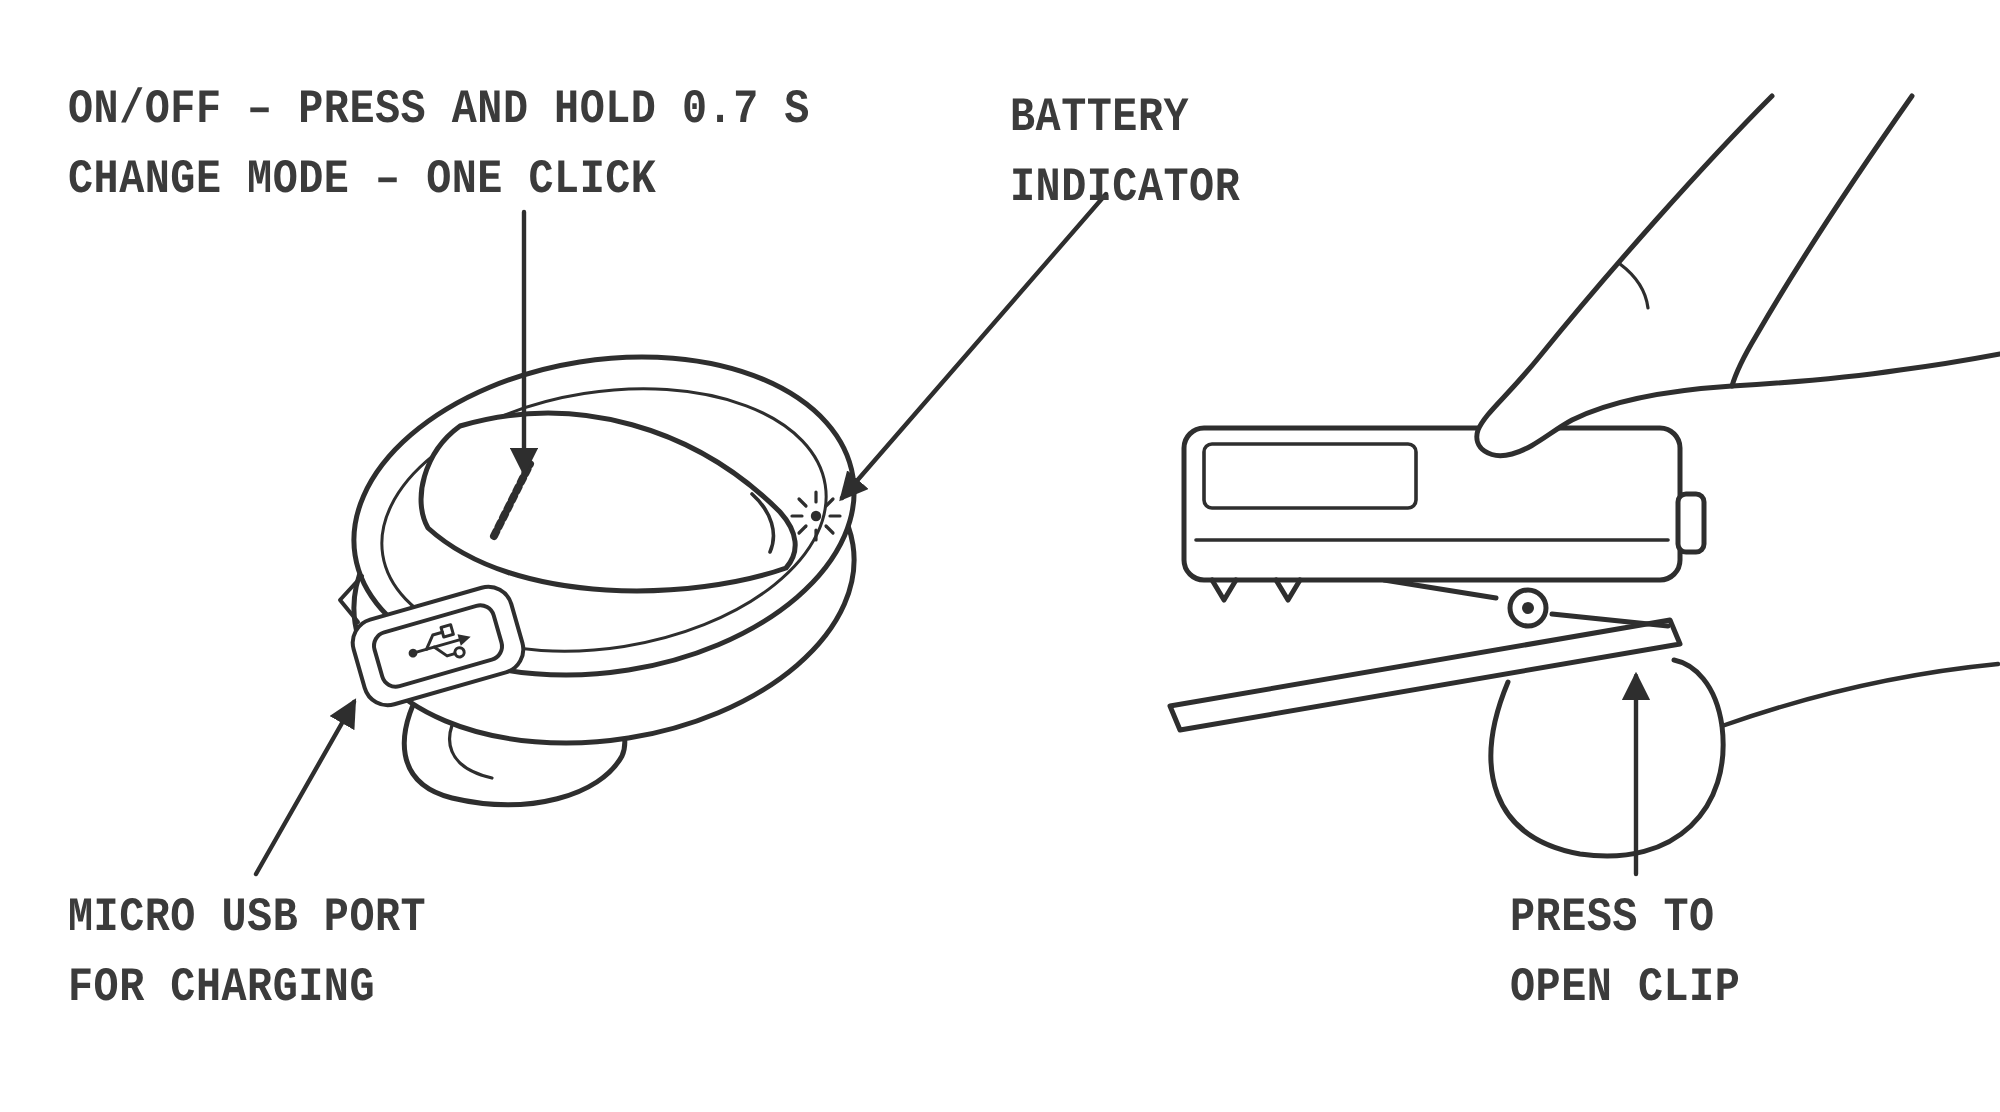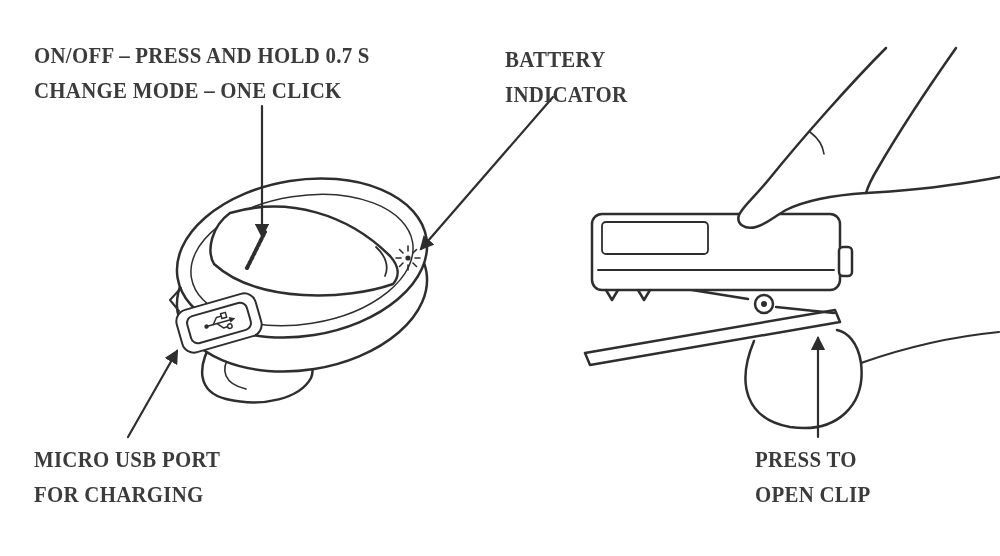--- a/index.html
+++ b/index.html
@@ -1,18 +1,18 @@
 <!DOCTYPE html>
 <html><head>
 <meta charset="utf-8">
 <style>
   html,body { margin:0; padding:0; background:#ffffff; }
   .canvas {
     position:relative; width:1000px; height:556px; background:#ffffff;
-    overflow:hidden; font-family:Liberation Serif, serif;
+    overflow:hidden; font-family:Liberation Mono, monospace;
   }
   .artwork { position:absolute; left:0; top:0; }
   .label {
     position:absolute; color:#3b3b3b; font-weight:700; font-size:24px;
     line-height:35px; letter-spacing:0.3px; white-space:nowrap;
     transform:scaleX(0.87); transform-origin:left top;
   }
 </style>
 </head>
 <body>

